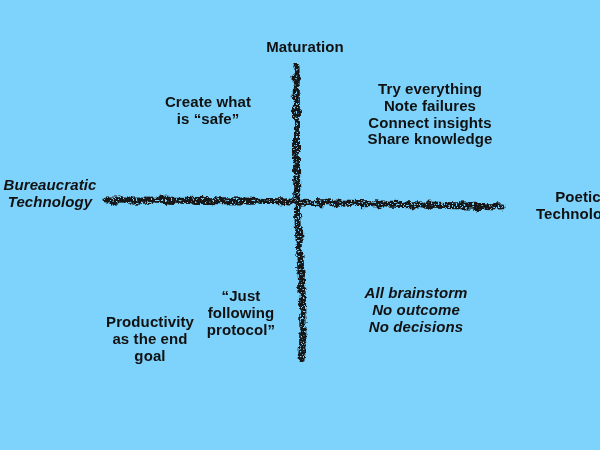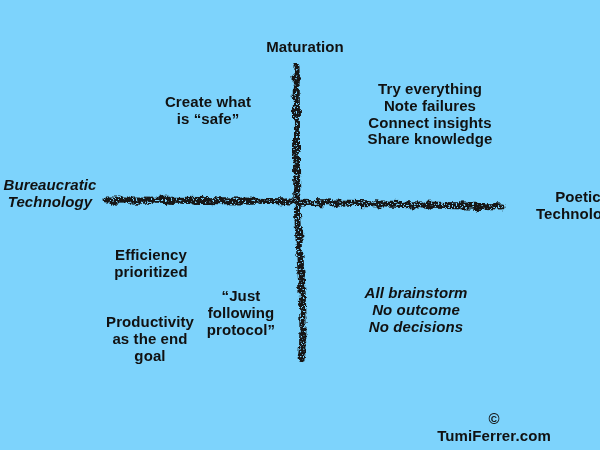--- a/index.html
+++ b/index.html
@@ -71,30 +71,27 @@
 Technology</div>
 
   <div class="t" style="left:192px; top:111px;margin-left:16px;">Create what
 is “safe”</div>
 
   <div class="t" style="left:416px; top:115px;margin-left:14px;">Try everything
 Note failures
 Connect insights
 Share knowledge</div>
 
-  <div class="t" style="left:151px; top:264px;">Efficiency
-prioritized</div>
 
   <div class="t" style="left:150px; top:339px;">Productivity
 as the end
 goal</div>
 
   <div class="t" style="left:241px; top:313px;">“Just
 following
 protocol”</div>
 
   <div class="t" style="left:416px; top:310px;font-style:italic;">All brainstorm
 No outcome
 No decisions</div>
 
-  <div class="t credit" style="left:494px; top:427px;">© TumiFerrer.com</div>
 
 </div>
 
 </body></html>

